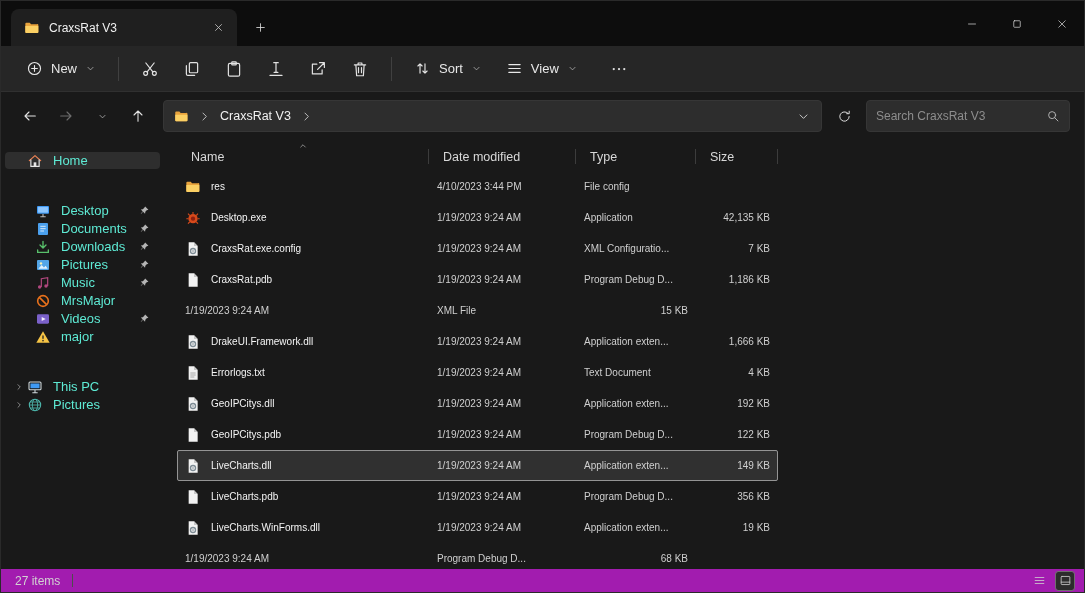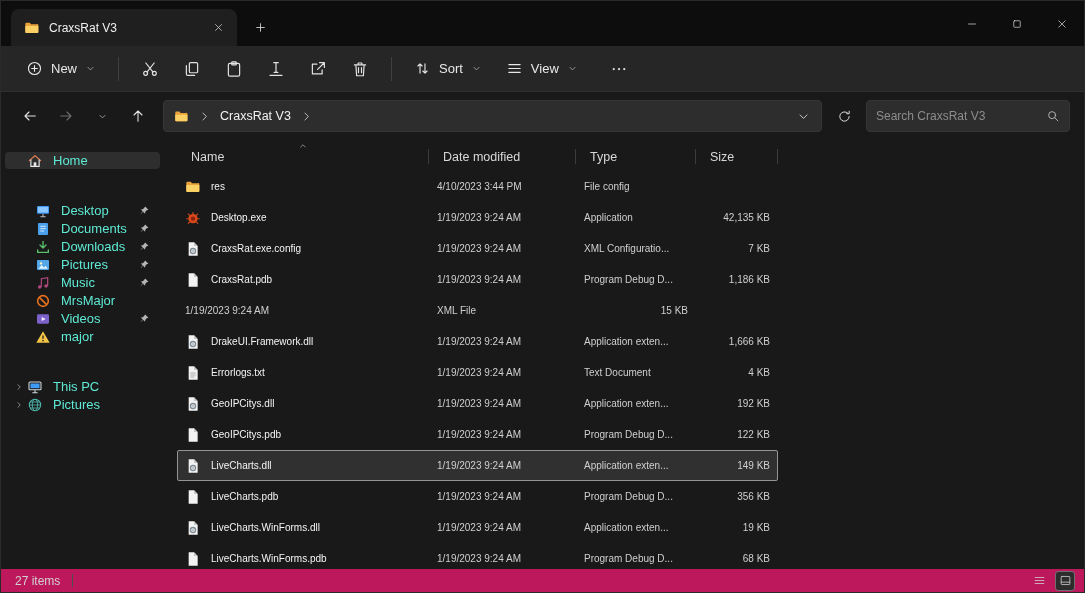--- a/index.html
+++ b/index.html
@@ -81,21 +81,21 @@
   .sort-caret { position:absolute; left:50%; top:-1px; transform:translateX(-50%); width:10px; height:10px; color:#bdbdbd; }
   .rows { flex:1; overflow:hidden; }
   .row { width:601px; display:grid; grid-template-columns:252px 147px 120px 82px; height:31px;
          align-items:center; font-size:10px; border-radius:2px; }
   .row.selected { background:rgba(255,255,255,0.10); outline:1px solid #949494; outline-offset:-1px; }
   .cell { padding:0 8px; color:#cfcfcf; white-space:nowrap; overflow:hidden; }
   .cell.name { display:flex; align-items:center; gap:10px; color:#f4f4f4; }
   .cell.size { text-align:right; }
 
   
-  .statusbar { height:23px; flex-shrink:0; background:#be185d; display:flex; align-items:center;
+  .statusbar { height:23px; flex-shrink:0; background:#a21caf; display:flex; align-items:center;
                padding:0 14px; font-size:12px; color:#d2d2d2; position:relative; }
   .status-sep { width:1px; height:13px; background:#4d4d4d; margin-left:12px; }
   .status-views { position:absolute; right:10px; top:0; height:100%; display:flex; align-items:center; gap:8px; }
   .view-toggle { width:18px; height:18px; display:flex; align-items:center; justify-content:center; color:#cfcfcf; border-radius:2px; }
   .view-toggle .ic { width:13px; height:13px; stroke-width:1.5; }
   .view-toggle.active { outline:1px solid #6e6e6e; background:#2c2c2c; }
 </style>
 </head>
 <body>
 
@@ -672,26 +672,20 @@
                 <use href="#i-file-gear"></use>
               </svg>
               <span>LiveCharts.WinForms.dll</span>
             </div>
           <div class="cell">1/19/2023 9:24 AM</div>
           <div class="cell">Application exten...</div>
           <div class="cell size">19 KB</div>
         </div>
 
         <div class="row">
-          <div class="cell name">
-              <svg class="ic">
-                <use href="#i-file"></use>
-              </svg>
-              <span>LiveCharts.WinForms.pdb</span>
-            </div>
           <div class="cell">1/19/2023 9:24 AM</div>
           <div class="cell">Program Debug D...</div>
           <div class="cell size">68 KB</div>
         </div>
 
       </div>
     </div>
   </div>
 
   <div class="statusbar">

